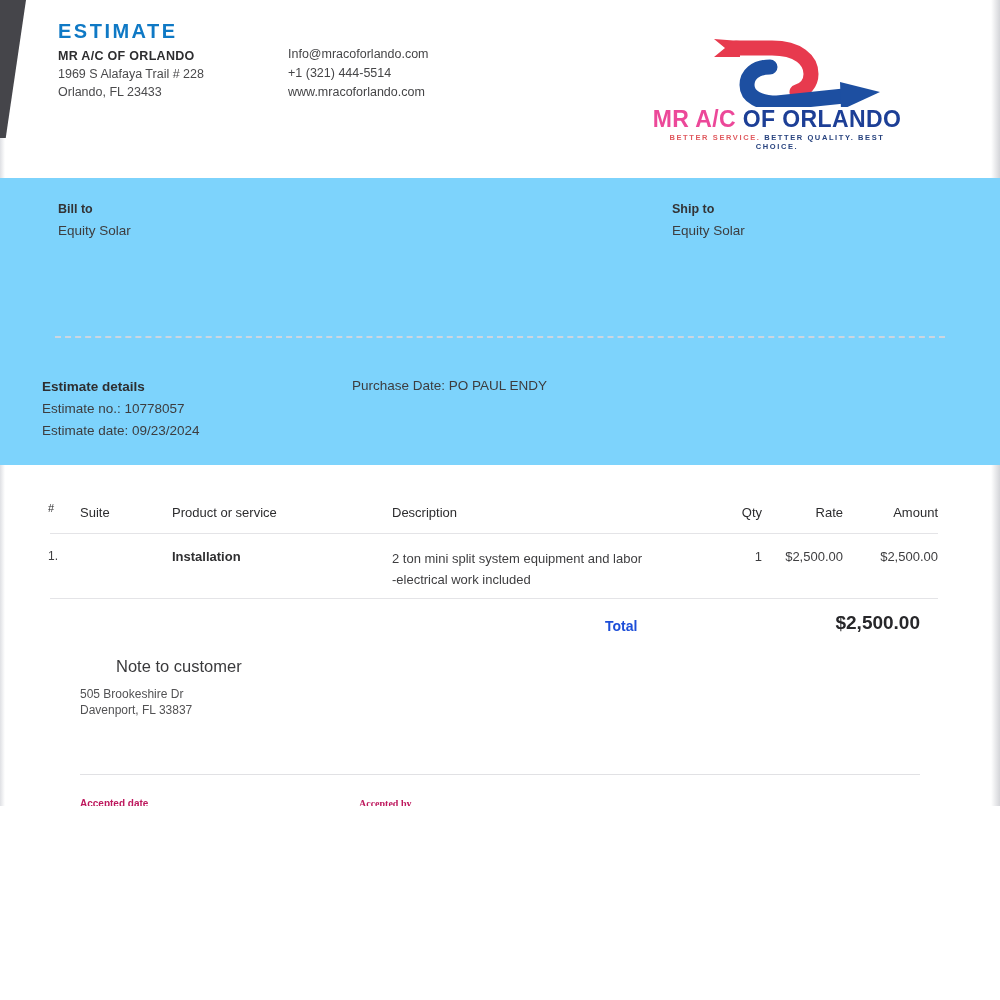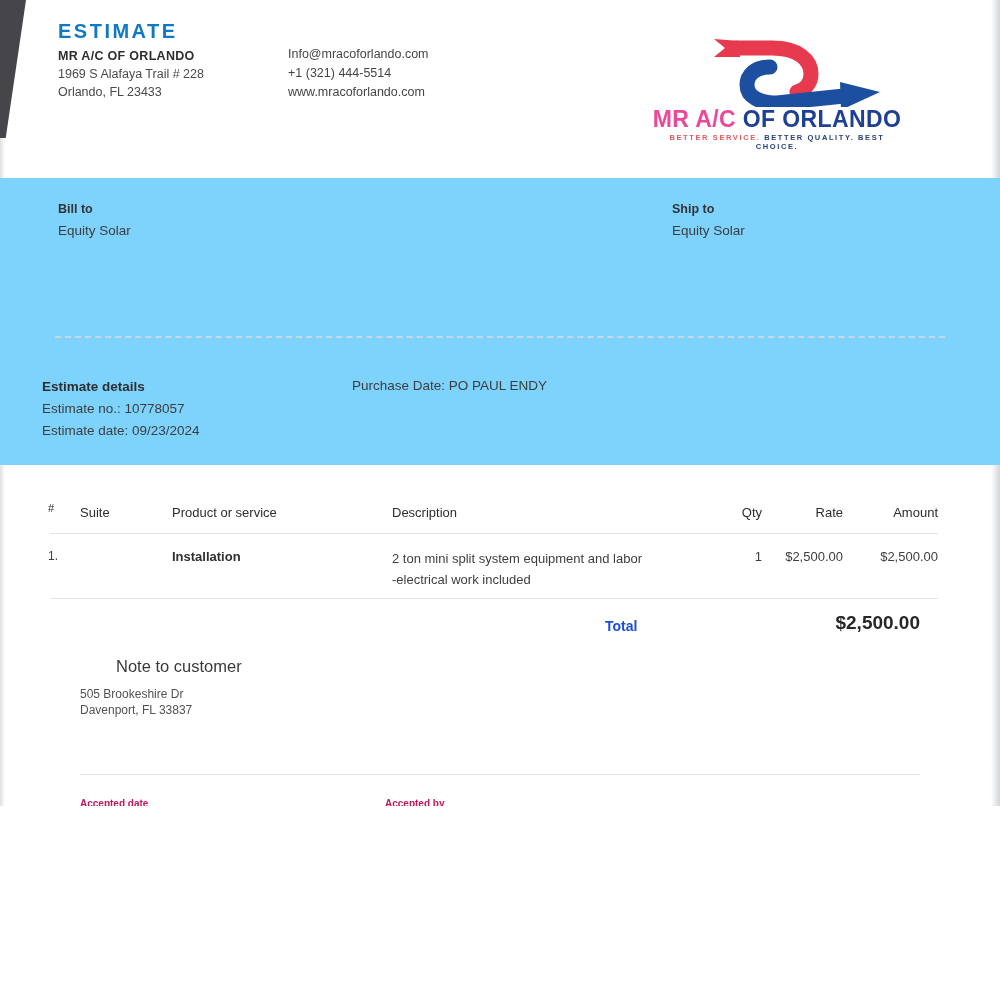--- a/index.html
+++ b/index.html
@@ -63,21 +63,21 @@
   .total-label { left:605px; top:618px; font-size:14px; font-weight:bold; color:#1d4ed8; }
   .total-amount { right:80px; top:612px; width:200px; text-align:right;
     font-size:19px; font-weight:bold; color:#27272a; }
   
   .note-head { left:80px; top:657px; font-size:16.5px; color:#3a3a3c;margin-left:36px; }
   .note-body { left:80px; top:686px; font-size:12px; line-height:16px; color:#525254; }
   
   .divider-accept { left:80px; top:774px; width:840px; border-top:1px solid #e1e1e4; }
   .accept-label { font-weight:bold; font-size:10px; color:#be185d; }
   .accepted-date-label { left:80px; top:798px; }
-  .accepted-by-label { left:385px; top:798px; }
+  .accepted-by-label { left:359px; top:798px;font-family:Liberation Serif, serif; }
   .accepted-date-value { left:203px; top:845px; font-size:15.5px; color:#141416; }
   .accepted-by-value { left:640px; top:847px; font-size:16.5px; color:#141416; }
   .signature { left:650px; top:876px; }
 </style>
 </head>
 <body>
 
 <div id="page">
 
   <div class="abs corner-dark"></div>

